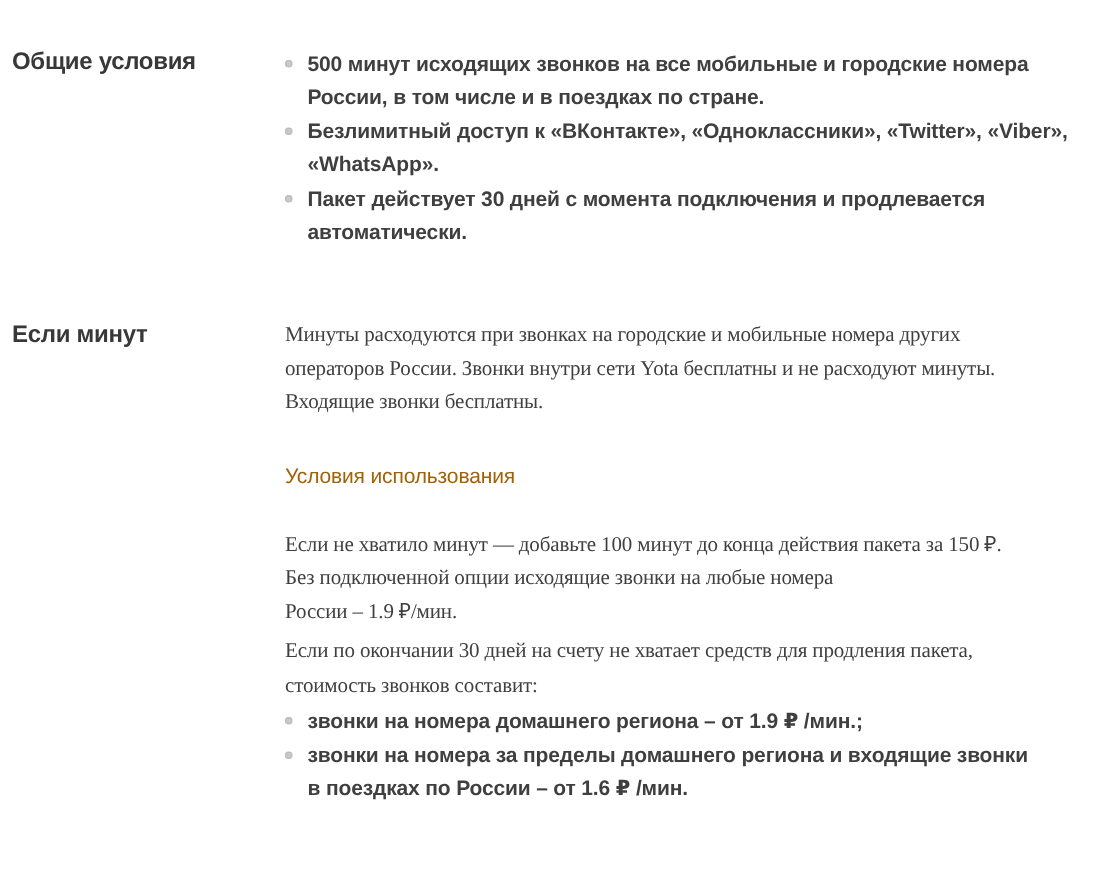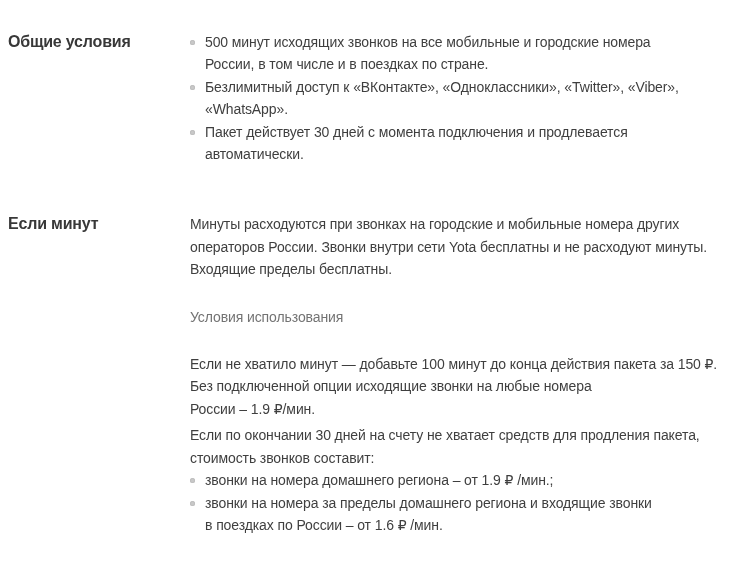--- a/index.html
+++ b/index.html
@@ -27,36 +27,36 @@
     letter-spacing: -0.2px;
     line-height: 22.4px;
   }
   .col-right {
     flex: 1 1 auto;
     padding-right: 6px;
     font-size: 14px;
     line-height: 22.4px;
     letter-spacing: -0.1px;
   }
-  ul.bullets { list-style: none; margin: 0; padding: 0; }
+  ul.bullets { list-style: none; margin: 0; padding: 0; font-weight: bold; }
   ul.bullets li { display: flex; align-items: flex-start; }
   .dot {
     flex: 0 0 auto;
     width: 5px; height: 5px;
     border-radius: 50%;
     background: #c9c9c9;
     box-shadow: inset 0 0 0 1px #bfbfbf;
     margin: 9px 10px 0 0;
   }
   .li-text { flex: 1 1 auto; }
-  .para { margin: 0 0 25px 0; }
+  .para { margin: 0 0 25px 0; font-family: Liberation Serif, serif; }
   .para.renewal { margin-bottom: 0; }
   .para.addon { margin-bottom: 4px; }
   .terms-label {
-    color: #737373;
+    color: #a16207;
     margin: 0 0 25px 0;
   }
   .line { display: block; }
 </style>
 </head>
 <body>
 
 <div class="page">
 
   <section class="row first">
@@ -92,21 +92,21 @@
 
   <section class="row">
     <div class="col-left">
       <h2 class="heading">Если минут</h2>
     </div>
     <div class="col-right">
 
       <div class="para">
         <span class="line">Минуты расходуются при звонках на городские и мобильные номера других</span>
         <span class="line">операторов России. Звонки внутри сети Yota бесплатны и не расходуют минуты.</span>
-        <span class="line">Входящие пределы бесплатны.</span>
+        <span class="line">Входящие звонки бесплатны.</span>
       </div>
 
       <div class="terms-label">Условия использования</div>
 
       <div class="para addon">
         <span class="line">Если не хватило минут — добавьте 100 минут до конца действия пакета за 150 ₽.</span>
         <span class="line">Без подключенной опции исходящие звонки на любые номера</span>
         <span class="line">России – 1.9 ₽/мин.</span>
       </div>
 

